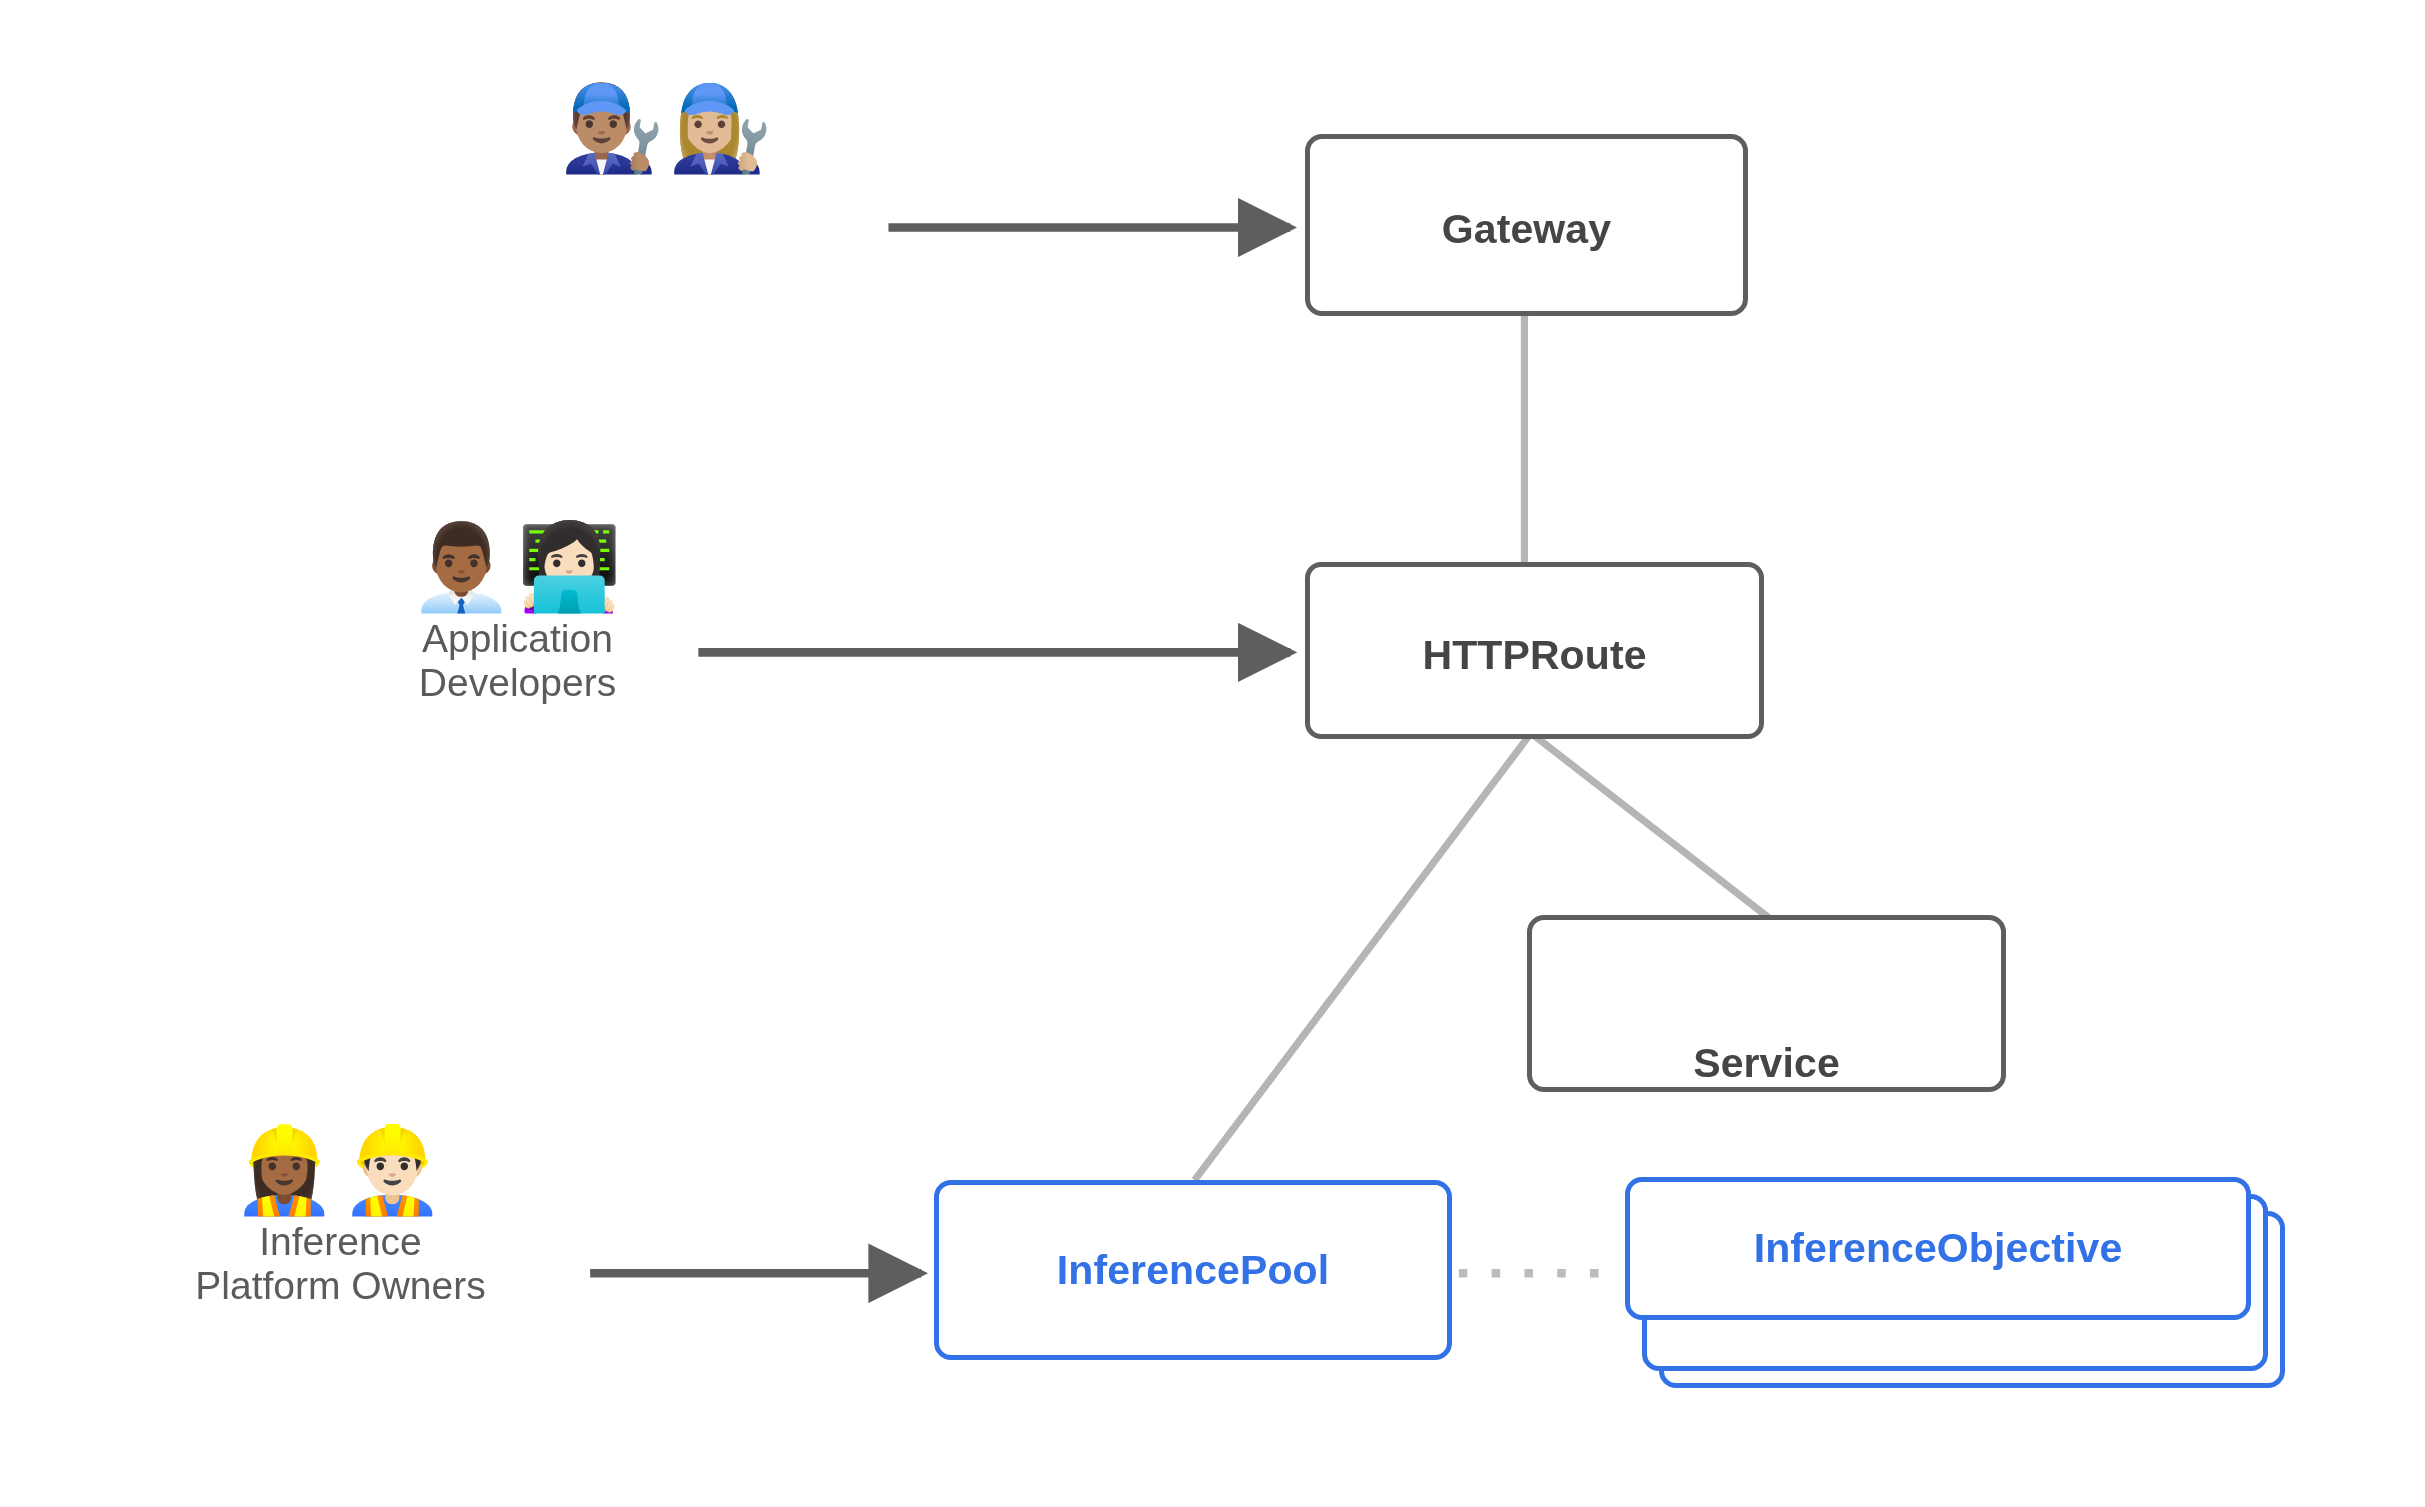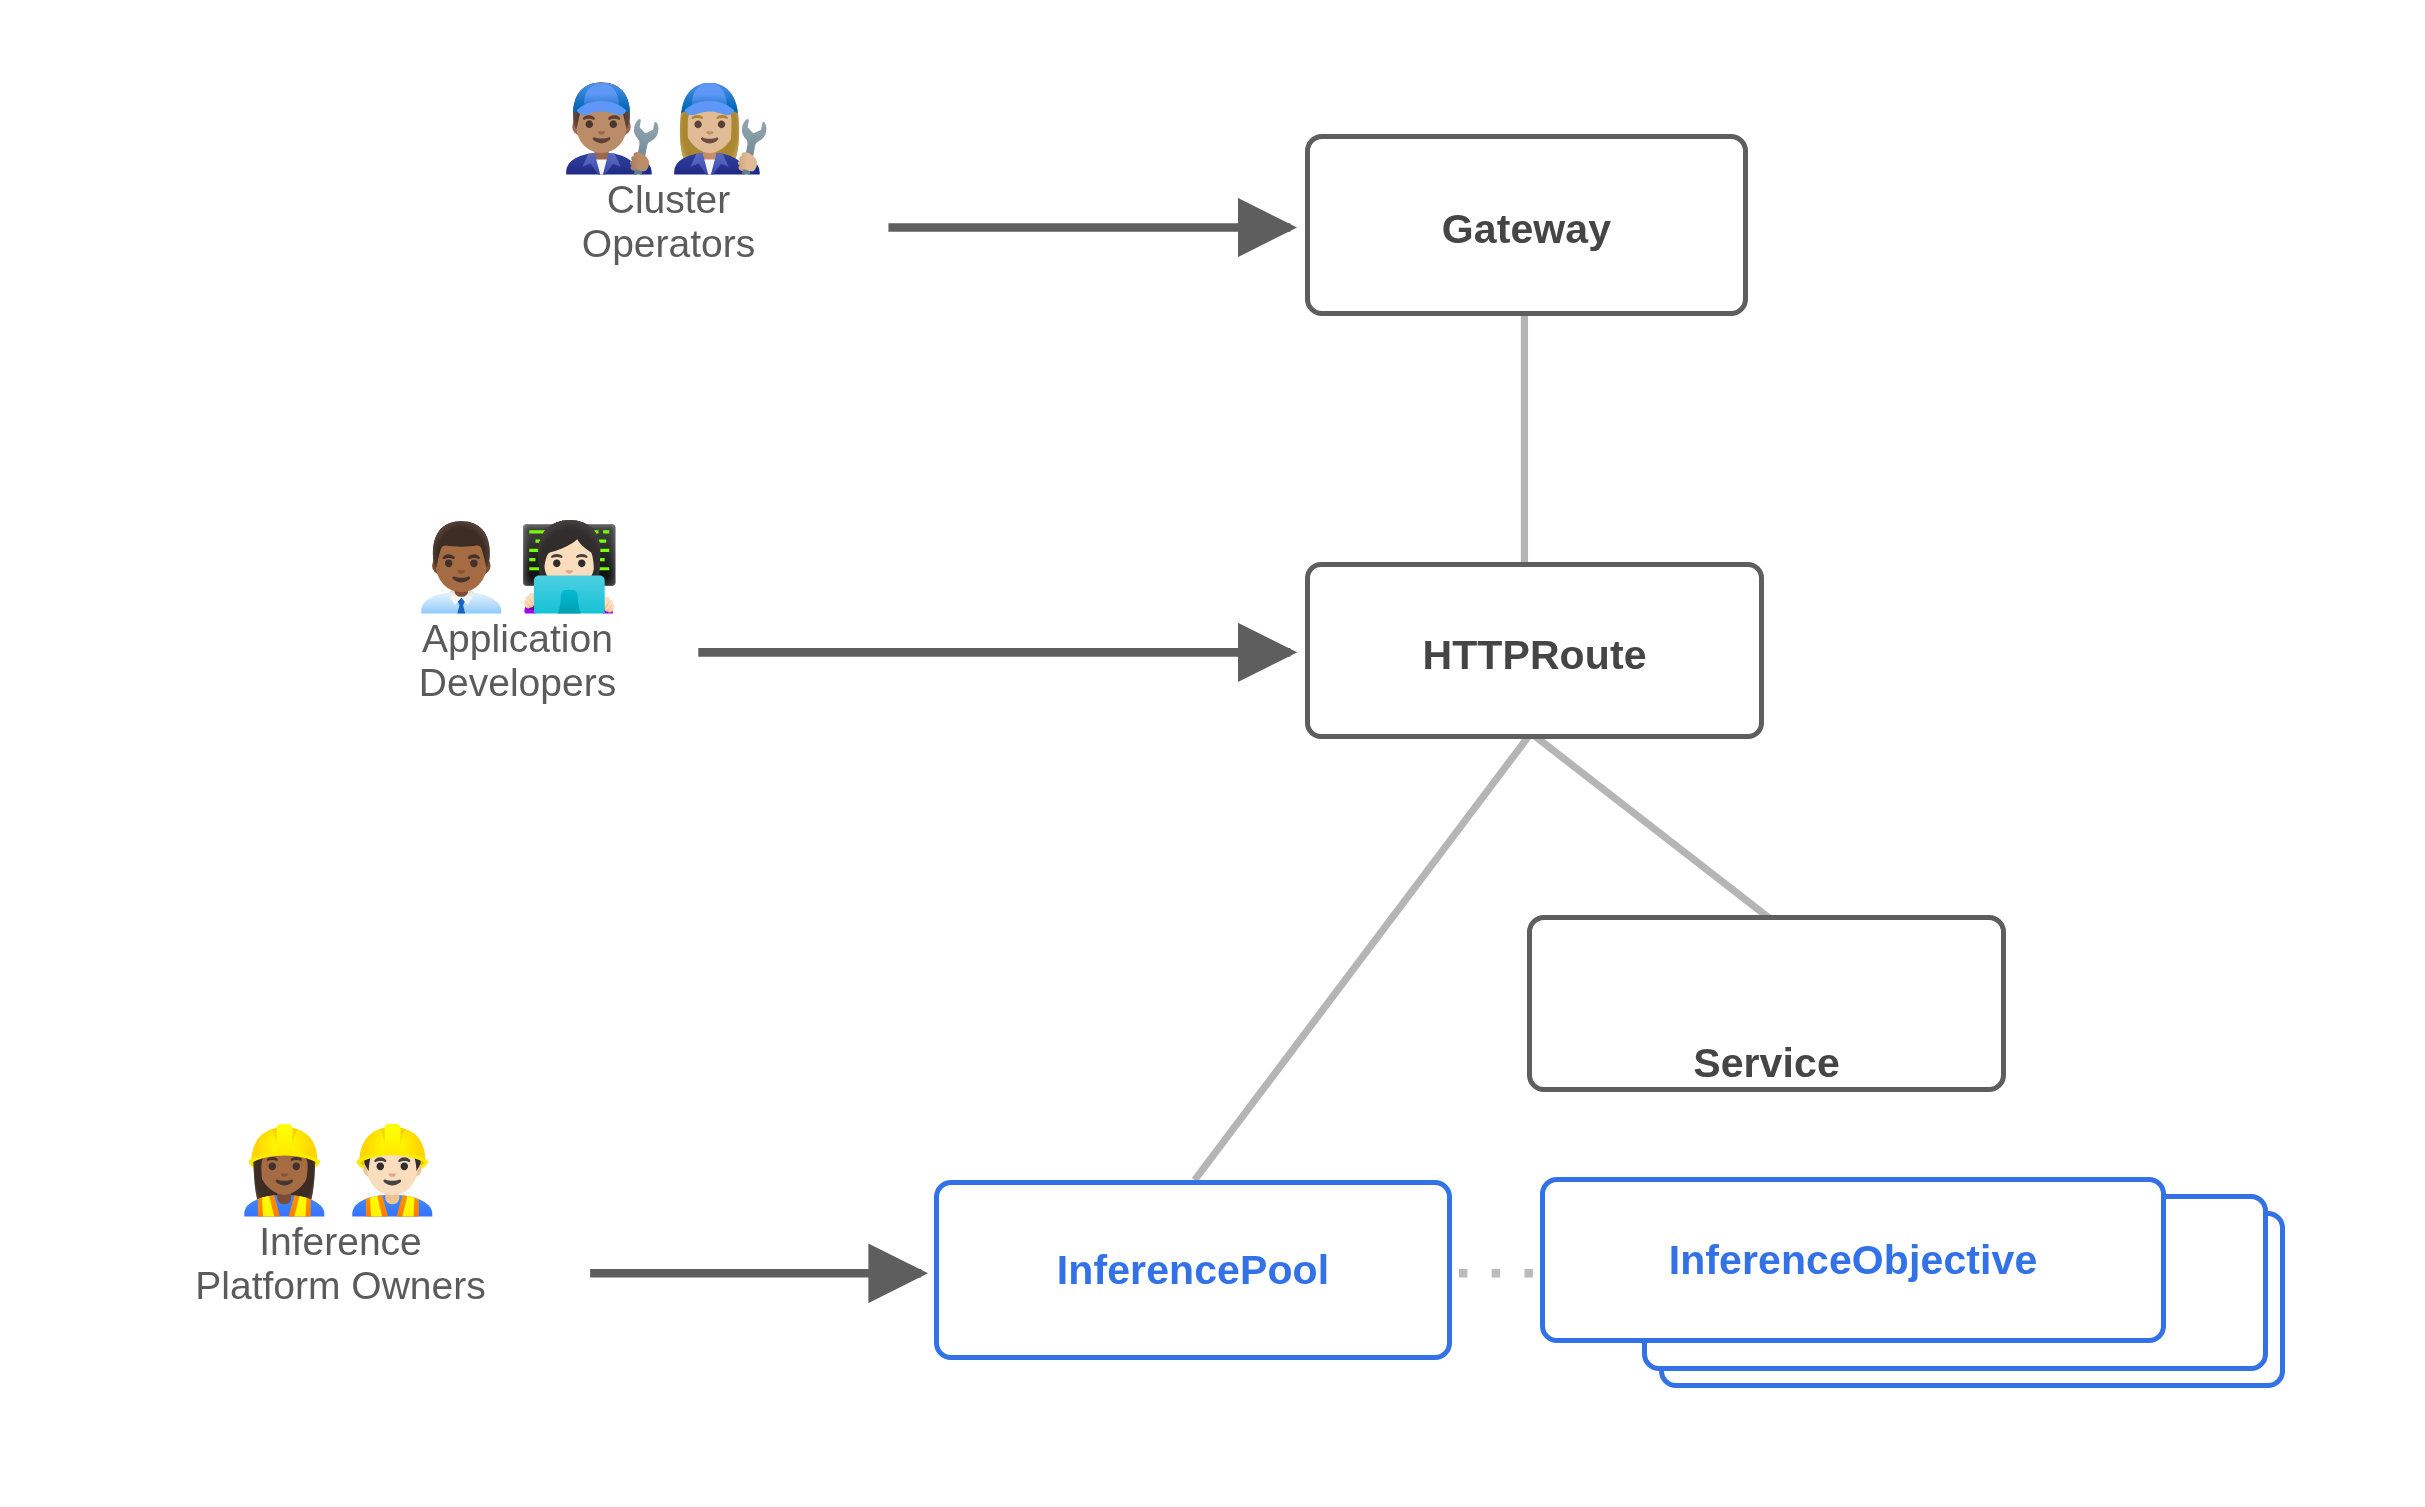--- a/index.html
+++ b/index.html
@@ -103,22 +103,20 @@
 
     <line x1="1355" y1="347" x2="1968" y2="347" stroke="#5e5e5e" stroke-width="13" marker-end="url(#arrowdark)"></line>
 
     <line x1="1065" y1="995" x2="1968" y2="995" stroke="#5e5e5e" stroke-width="13" marker-end="url(#arrowdark)"></line>
 
     <line x1="900" y1="1942" x2="1405" y2="1942" stroke="#5e5e5e" stroke-width="13" marker-end="url(#arrowdark)"></line>
   </svg>
 
   <div class="actor" style="left:511px; top:79px; width:315px;">
     <div class="actor-emoji">👨🏽‍🔧👩🏼‍🔧</div>
-    <div class="actor-label">Cluster
-Operators</div>
   </div>
 
   <div class="actor" style="left:288px; top:518px; width:459px;">
     <div class="actor-emoji">👨🏾‍💼👩🏻‍💻</div>
     <div class="actor-label">Application
 Developers</div>
   </div>
 
   <div class="actor" style="left:111px; top:1121px; width:459px;">
     <div class="actor-emoji">👷🏾‍♀️👷🏻‍♂️</div>
@@ -137,18 +135,18 @@
   <div class="node node-gray" style="left:1527px; top:915px; width:479px; height:177px;align-items:flex-end;">
     <span class="node-label">Service</span>
   </div>
 
   <div class="node node-blue" style="left:934px; top:1180px; width:518px; height:180px;">
     <span class="node-label">InferencePool</span>
   </div>
 
   <div class="stack-shadow" style="left:1659px; top:1211px; width:626px; height:177px;"></div>
   <div class="stack-shadow" style="left:1642px; top:1194px; width:626px; height:177px;"></div>
-  <div class="node node-blue" style="left:1540px; top:1177px; width:626px; height:166px;">
+  <div class="node node-blue" style="left:1625px; top:1177px; width:626px; height:143px;">
     <span class="node-label">InferenceObjective</span>
   </div>
 
 </div>
 
 
 </body></html>

